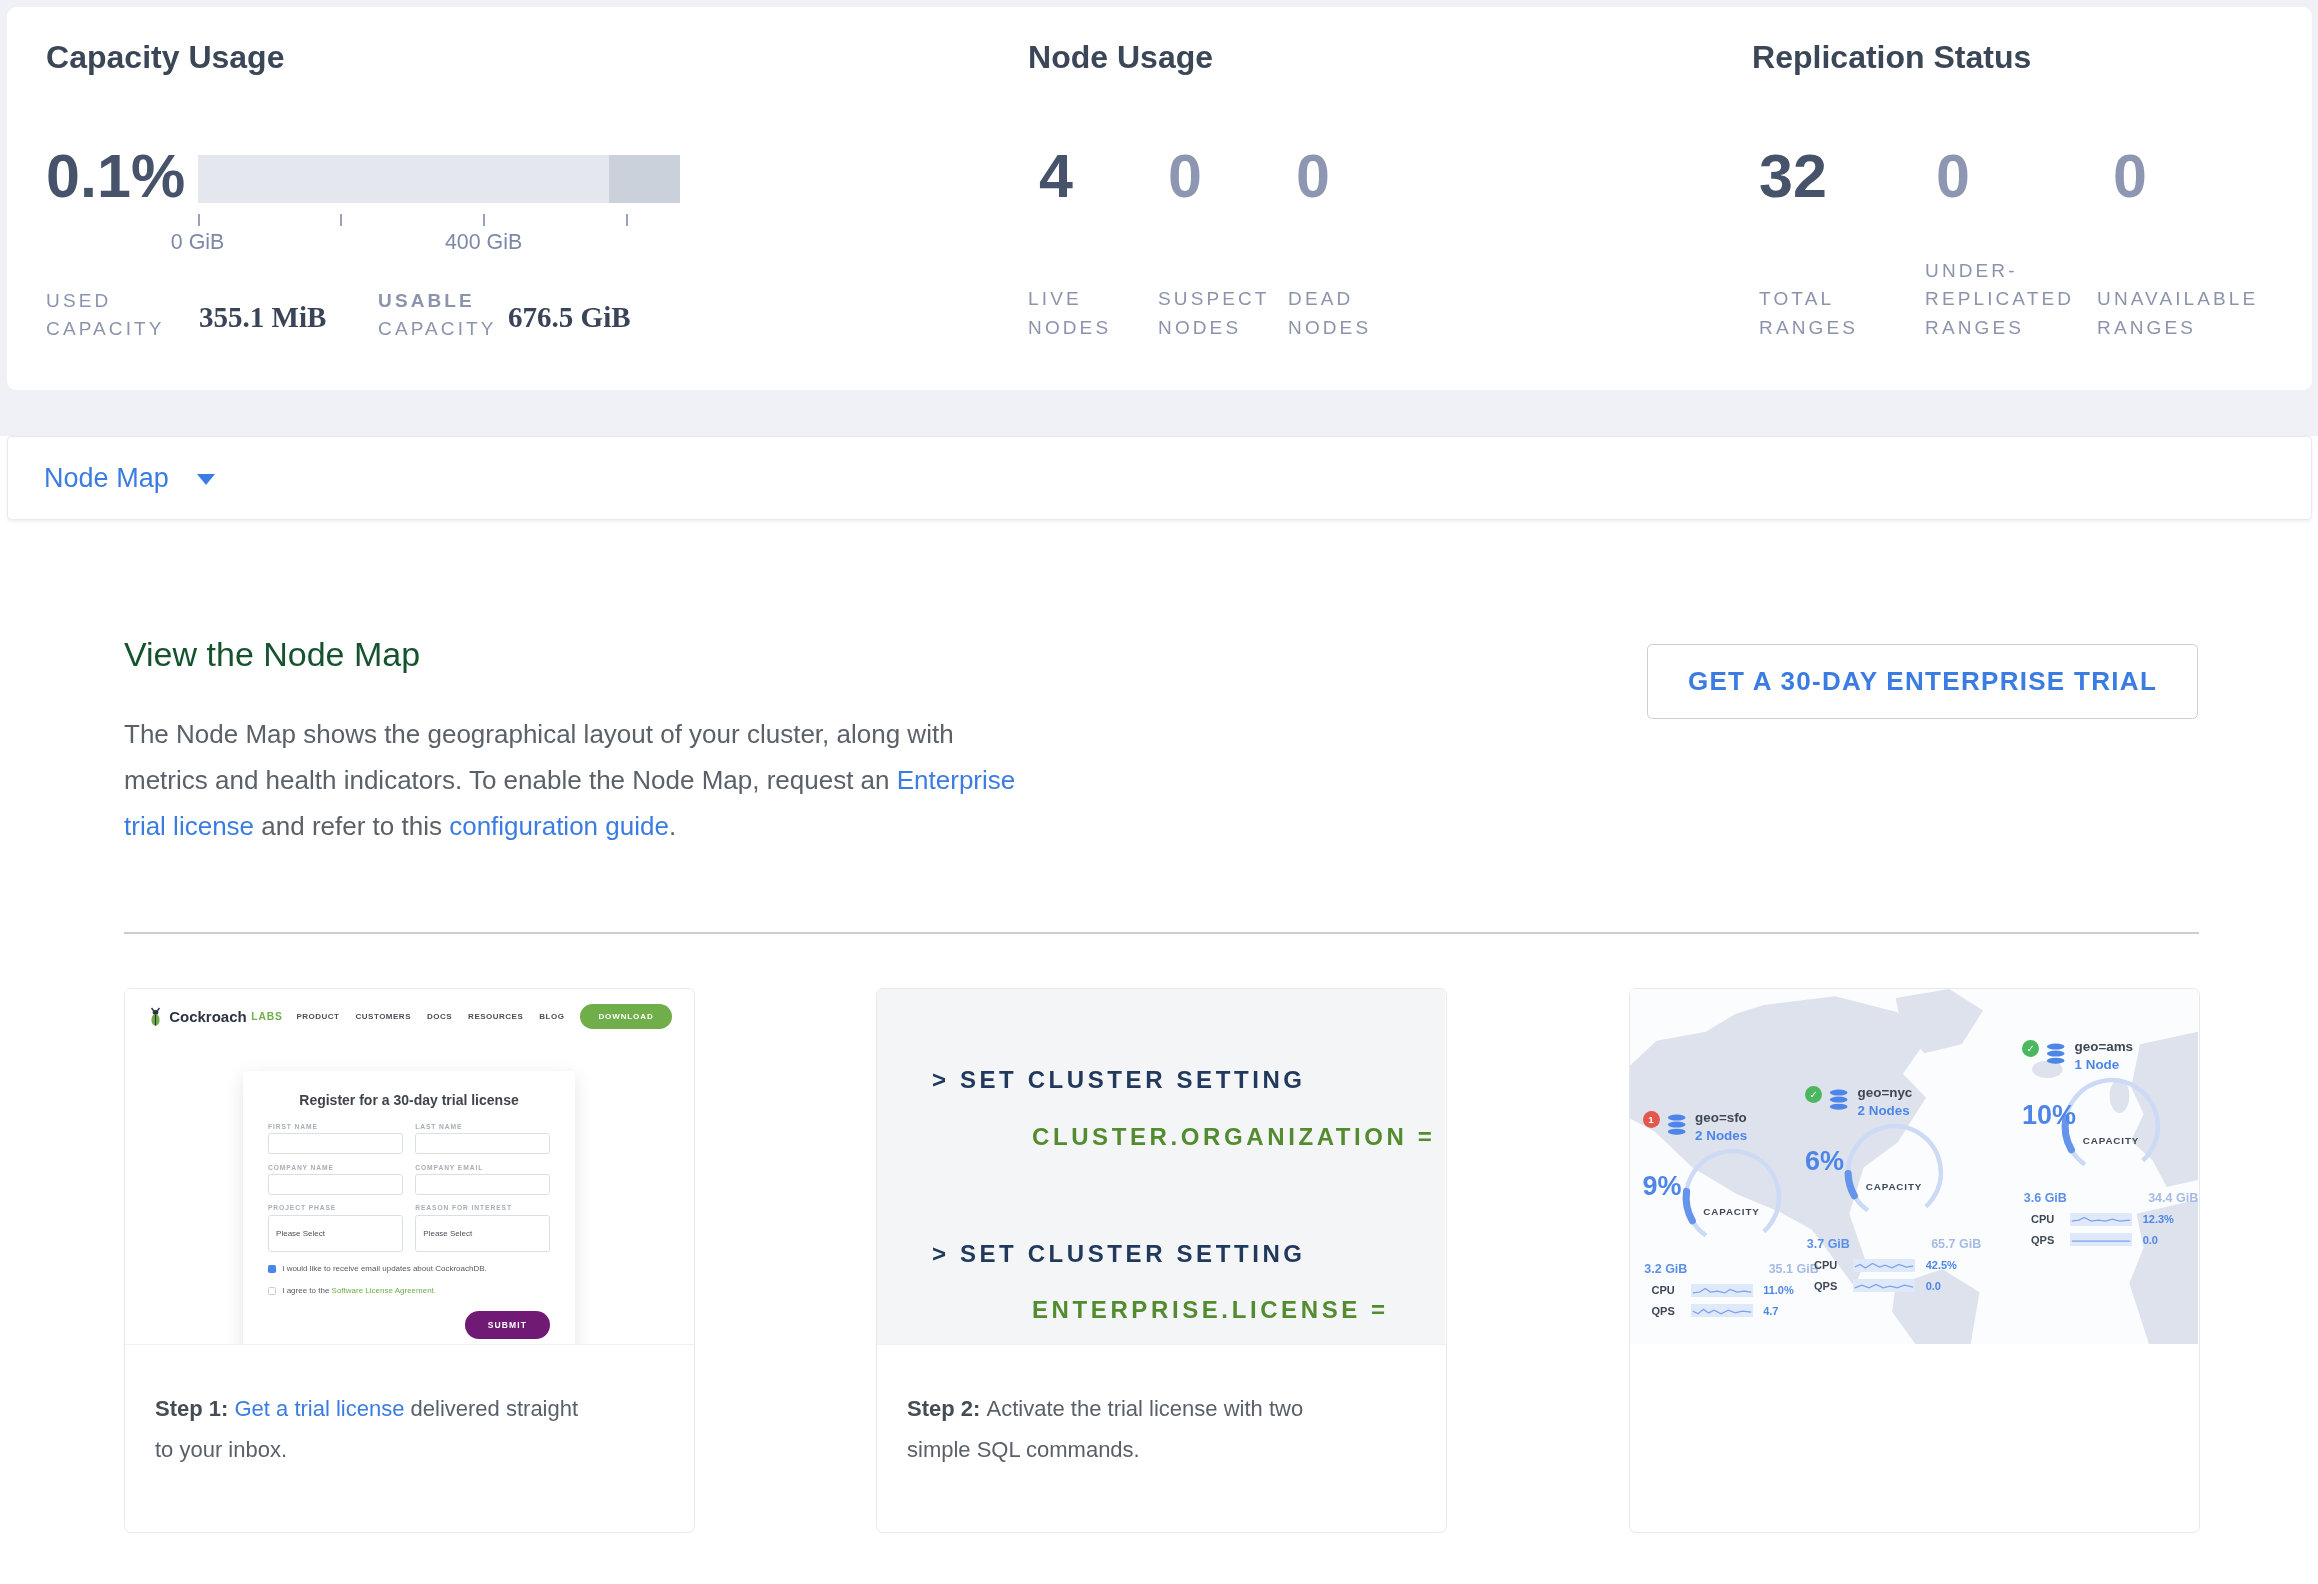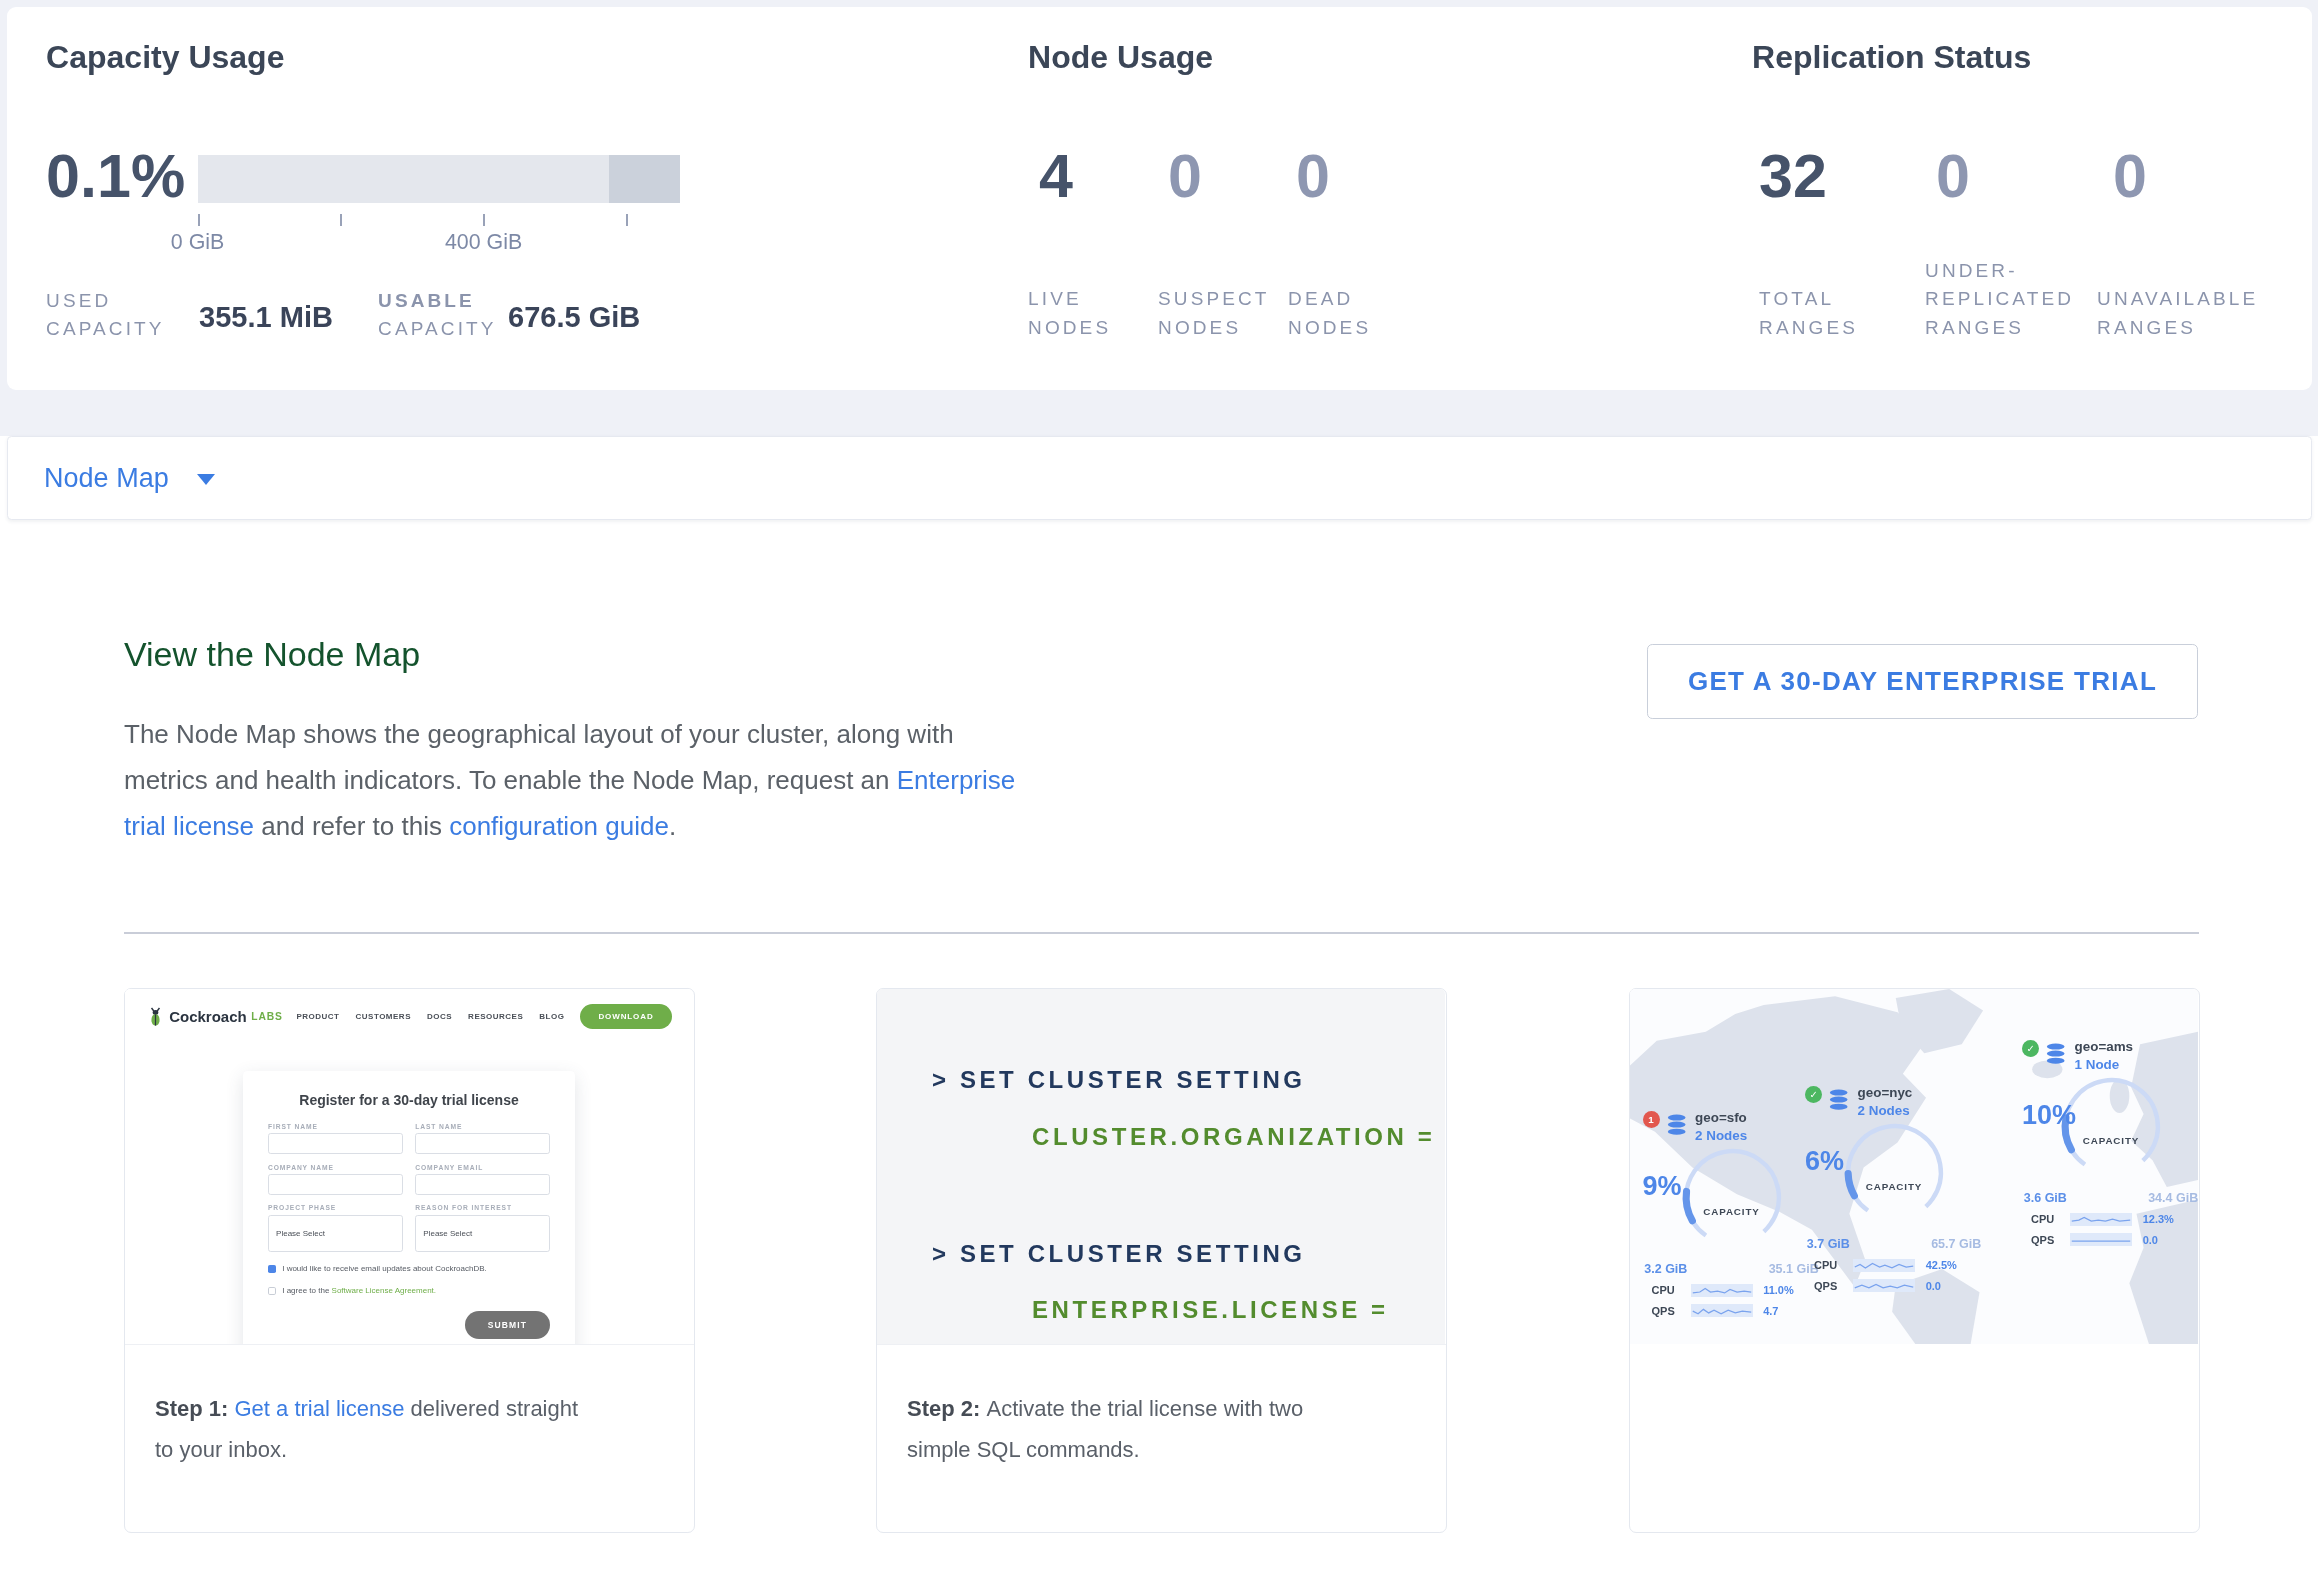--- a/index.html
+++ b/index.html
@@ -6,21 +6,21 @@
   html,body { width:2319px; height:1585px; background:#ffffff; font-family:"Liberation Sans","DejaVu Sans",sans-serif; overflow:hidden; }
   .page { position:relative; width:2319px; height:1585px; }
 
   
   .top-bg { position:absolute; top:0; left:0; right:0; height:436px; background:#eff1f7; }
   .stats-card { position:absolute; top:7.1px; left:7.1px; right:7.1px; height:383px; background:#fff; border-radius:9px; }
   .s-title { position:absolute; font-size:32px; font-weight:700; color:#3b4657; }
   .bignum { position:absolute; font-size:61px; font-weight:700; color:#46536a; line-height:68px; }
   .bignum.muted { color:#8e97b1; }
   .capsline { position:absolute; font-size:19px; font-weight:400; letter-spacing:3.1px; color:#8b94ac; line-height:28.5px; white-space:nowrap; }
-  .capval { position:absolute; font-size:29px; font-weight:600; color:#3a4459; white-space:nowrap; }
+  .capval { position:absolute; font-size:29px; font-weight:600; color:#3a4459; white-space:nowrap;font-family:Liberation Serif, serif; }
 
   .cap-bar { position:absolute; left:191px; top:148px; width:482px; height:48px; background:#e4e7ed; }
   .cap-bar .dark-seg { position:absolute; right:0; top:0; width:71px; height:48px; background:#cbd1db; }
   .tick { position:absolute; top:207px; width:1.8px; height:11.6px; background:#99a2b8; }
   .tick-label { position:absolute; top:223px; width:143px; text-align:center; font-size:21.4px; color:#7d89a6; }
 
   
   .nodemap-card { position:absolute; top:436px; left:7.1px; right:7.1px; height:84px; background:#fff; border:0.9px solid #e6e9f0; border-radius:4.5px; box-shadow:0 1.8px 3.6px rgba(45,55,80,.07); display:flex; align-items:center; }
   .nodemap-label { margin-left:36px; font-size:27px; font-weight:500; color:#3b7ce2; cursor:pointer; display:flex; align-items:center; }
   .nm-caret { width:0; height:0; border-left:9.8px solid transparent; border-right:9.8px solid transparent; border-top:11.6px solid #3b7ce2; margin-left:28.5px; margin-top:3.6px; }
@@ -54,21 +54,21 @@
   .reg-grid { display:grid; grid-template-columns:1fr 1fr; column-gap:12.5px; row-gap:9.8px; margin-top:14.3px; }
   .f-label { font-size:6.7px; font-weight:700; letter-spacing:0.9px; color:#a7adb8; margin-bottom:3.6px; }
   .f-input { height:20.5px; border:0.9px solid #dadee5; border-radius:2.7px; background:#fff; }
   .f-select { height:37px; border:0.9px solid #dadee5; border-radius:2.7px; background:#fff; font-size:8px; color:#4a4f57; display:flex; align-items:center; padding-left:7.1px; }
   .chk-row { display:flex; align-items:flex-start; margin-top:10.7px; }
   .chk { width:8px; height:8px; border-radius:1.8px; margin-top:1.8px; flex:0 0 8px; }
   .chk.on { background:#4d86e8; }
   .chk.off { background:#fff; border:0.9px solid #c8cdd6; }
   .chk-text { font-size:8px; color:#565b63; margin-left:6.2px; line-height:11.6px; }
   .submit-row { display:flex; justify-content:flex-end; margin-top:14.3px; }
-  .submit-btn { background:#737373; color:#fff; font-size:8.5px; font-weight:700; letter-spacing:1.1px; padding:9px 23px; border-radius:16px; }
+  .submit-btn { background:#701a75; color:#fff; font-size:8.5px; font-weight:700; letter-spacing:1.1px; padding:9px 23px; border-radius:16px; }
 
   
   .code-media { background:#f4f5f7; padding:77px 0 0 55px; }
   .code-line { font-size:24px; font-weight:700; letter-spacing:3.6px; white-space:nowrap; }
   .code-line.navy { color:#22395e; }
   .code-line.green { color:#538c2e; }
   .code-line.ind { margin-left:100px; }
   .code-line + .code-line { margin-top:28.5px; }
   .code-line.gap { margin-top:89px; }
 

